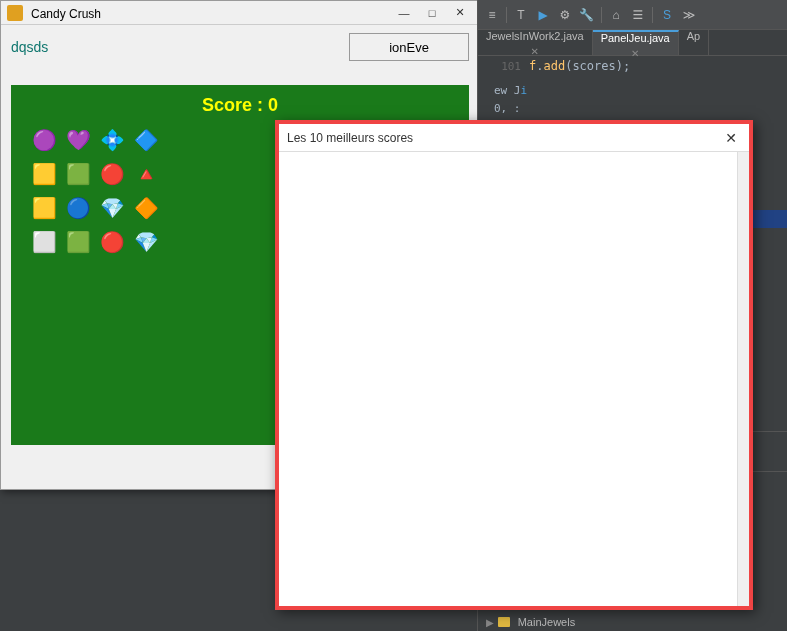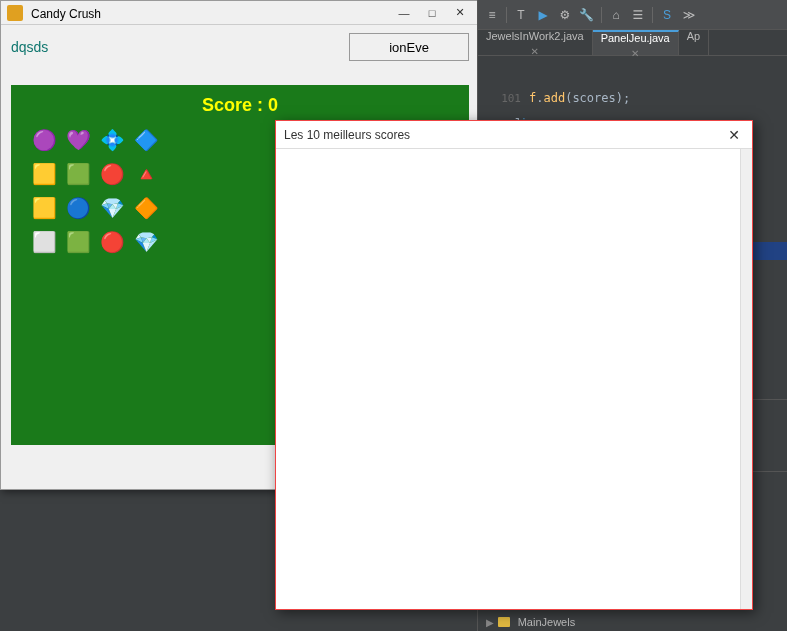--- a/index.html
+++ b/index.html
@@ -195,21 +195,20 @@
 
     
     .ide-code-line {
       display: flex;
       align-items: center;
       height: 20px;
       padding: 0 8px;
       color: #bbb;
       font-size: 12px;
       font-family: monospace;
-      margin-top: 32px;
     }
     .line-num {
       color: #666;
       width: 35px;
       text-align: right;
       margin-right: 8px;
       font-size: 11px;
     }
     .code-text {
       color: #a9b7c6;
@@ -277,21 +276,21 @@
     }
 
     
     .dialog-window {
       position: absolute;
       top: 120px;
       left: 275px;
       width: 478px;
       height: 490px;
       background: #fff;
-      border: 1px solid #ef4444;
+      border: 4px solid #ef4444;
       box-shadow: 3px 3px 12px rgba(0,0,0,0.5);
       z-index: 100;
     }
     .dialog-titlebar {
       display: flex;
       align-items: center;
       justify-content: space-between;
       background: #fff;
       height: 28px;
       padding: 0 8px;

